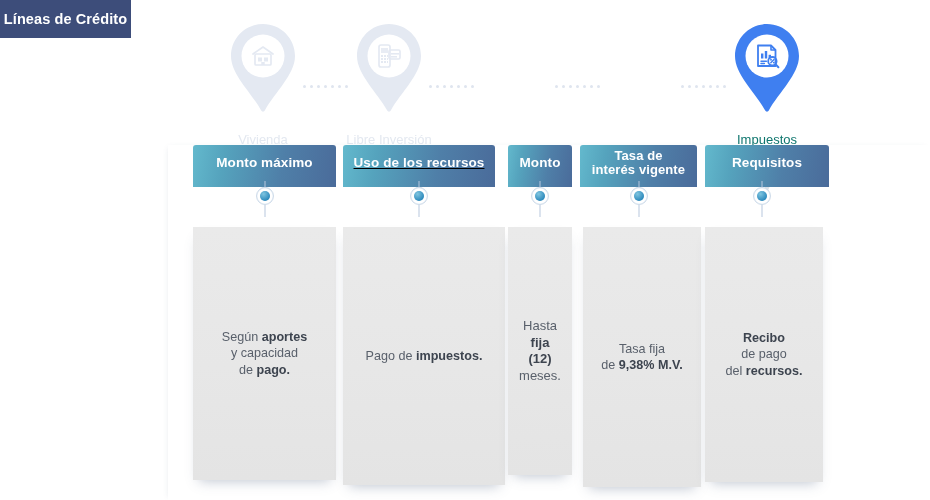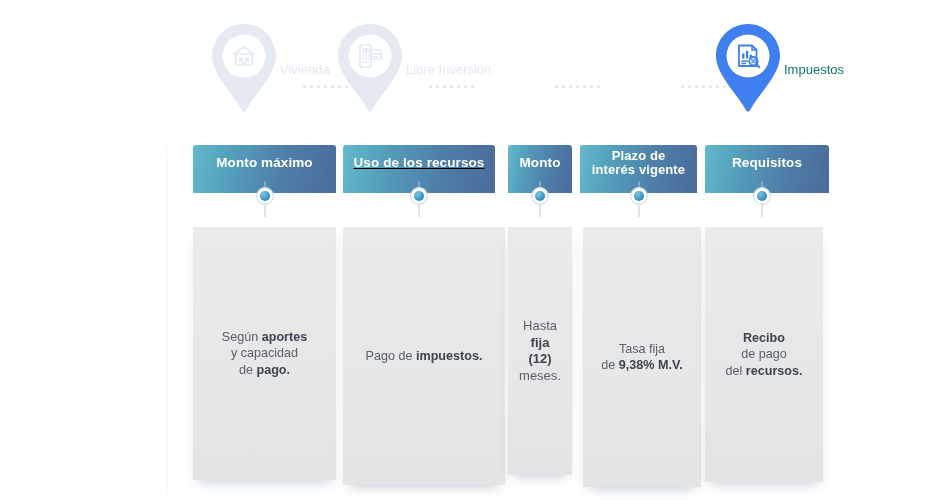--- a/index.html
+++ b/index.html
@@ -19,21 +19,21 @@
   }
   .badge span{
     color:#ffffff;font-size:14.5px;font-weight:bold;letter-spacing:.1px;
     white-space:nowrap;
   }
 
   
   .stepper{position:absolute;left:195px;top:22px;width:650px;height:120px;}
   .step{
     position:absolute;top:0;width:110px;
-    display:flex;flex-direction:row;align-items:center;
+    display:flex;flex-direction:column;align-items:center;gap:16px;
   }
   .pin{position:relative;width:72px;height:92px;}
   .pin svg{display:block;width:72px;height:92px;}
   .step-label{
     margin-top:2px;font-size:13px;white-space:nowrap;text-align:center;
     color:#e2e7ef;
   }
   .step.muted .step-label{color:#e3e8f0;}
   .step.semi .step-label{color:#cfdaee;}
   .step.active .step-label{color:#0f766e;}
@@ -56,21 +56,21 @@
 
   
   .col{position:absolute;top:0;}
   .col-head{
     position:relative;height:36px;
     background:linear-gradient(100deg,#63b9cd 0%,#55a3bd 22%,#4f7fa8 62%,#4a6b9a 100%);
     border-radius:3px 3px 0 0;
     display:flex;align-items:center;justify-content:center;
     filter:drop-shadow(0 4px 5px rgba(90,115,145,.30));
     clip-path:polygon(0 0,100% 0,100% 100%,52% 100%,50% 116%,48% 100%,0 100%);
-    padding-bottom:12px;
+    padding-bottom:6px;
   }
   .col-head .htxt{
     color:#ffffff;font-size:13.5px;font-weight:bold;line-height:14px;
     text-align:center;padding:0 8px;letter-spacing:.1px;
   }
   .col-head.two .htxt{font-size:13px;line-height:14px;}
 
   .connector{
     position:absolute;left:50%;transform:translateX(-50%);
     top:36px;width:26px;height:36px;
@@ -103,20 +103,23 @@
     color:#59606b;font-size:12.6px;line-height:16.5px;
   }
   .card p b{color:#3d444f;font-weight:bold;}
   .card p.em{font-size:13px;}
 </style>
 </head>
 <body>
 
 <div id="root">
 
+  <div class="badge">
+    <span>Líneas de Crédito</span>
+  </div>
 
   <div class="stepper" id="stepper">
       <div class="step muted" style="left: 13px;">
         <div class="pin">
           <svg viewBox="0 0 72 92" xmlns="http://www.w3.org/2000/svg">
             <path d="M36 2 C18.3 2 4 16.3 4 34 C4 52.5 24 70 34.2 88.5 a2 2 0 0 0 3.6 0 C48 70 68 52.5 68 34 C68 16.3 53.7 2 36 2 Z" fill="#e4e9f2"></path>
             <circle cx="36" cy="34" r="21.5" fill="#ffffff"></circle>
             <g transform="translate(22,20) scale(1.0)" color="#e4e9f2">
               <path d="M4 12 L14 5 L24 12" fill="none" stroke="currentColor" stroke-width="1.7" stroke-linecap="round" stroke-linejoin="round"></path>
               <rect x="6" y="12" width="16" height="11" rx="1" fill="none" stroke="currentColor" stroke-width="1.7"></rect>
@@ -263,21 +266,21 @@
             <div class="ring"></div>
             <div class="core"></div>
           </div>
           <div class="card" style="left: 0px; width: 64px; height: 248px;">
             <p class="em"><span>Hasta</span><br><b>fija</b><br><b>(12)</b><br><span>meses.</span></p>
           </div>
         </div>
         <div class="col" style="left: 412px; width: 118px;">
           <div class="col-head two" style="width: 117px;">
             <div class="htxt">
-              <div>Plazo de</div>
+              <div>Tasa de</div>
               <div>interés vigente</div>
             </div>
           </div>
           <div class="connector" style="left: 58.5px;">
             <div class="vline"></div>
             <div class="ring"></div>
             <div class="core"></div>
           </div>
           <div class="card" style="left: 3px; width: 118px; height: 260px;">
             <p><span>Tasa fija</span><br><span>de </span><b>9,38% M.V.</b></p>

